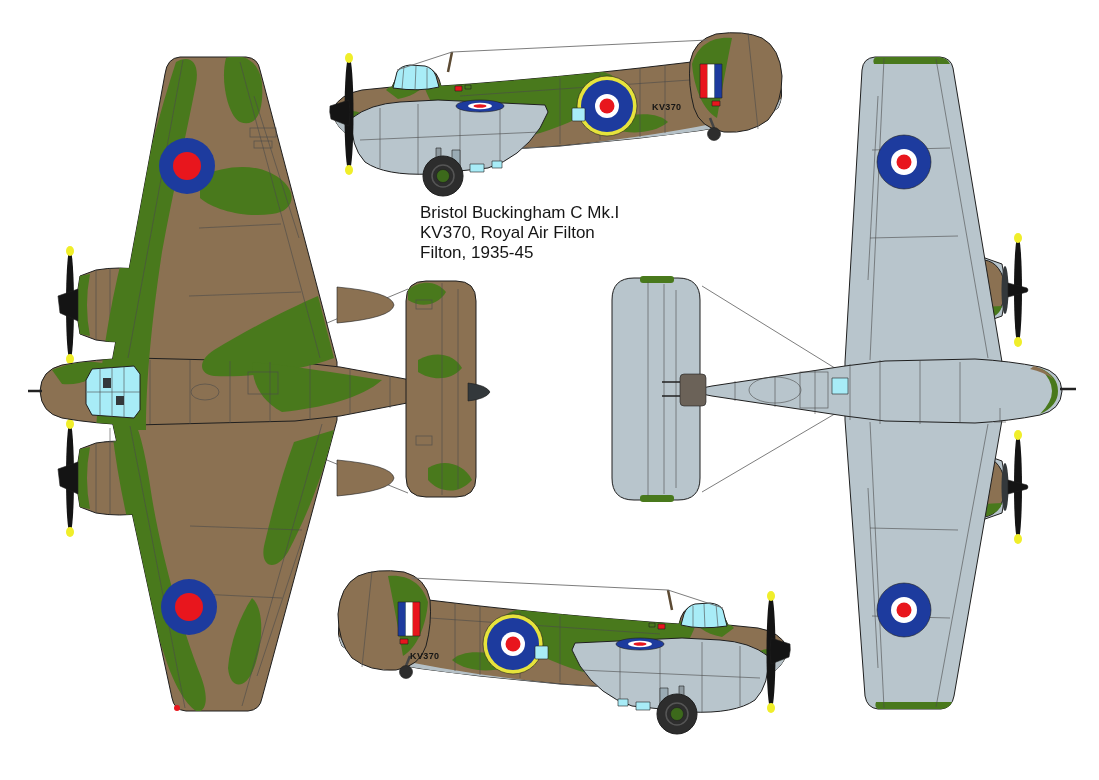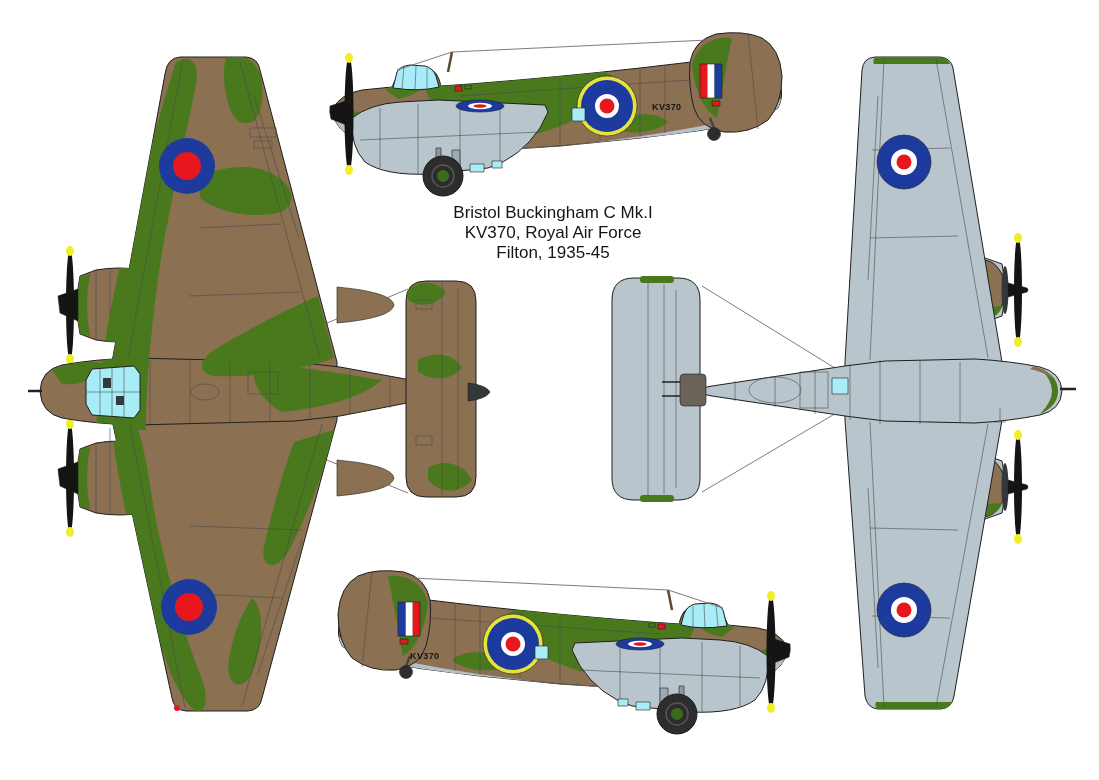--- a/index.html
+++ b/index.html
@@ -1,19 +1,19 @@
 <!DOCTYPE html>
 <html style="--camo-brown: #8b7152; --camo-green: #49791c; --underside-gray: #b8c5cc; --panel-gray: #9aabb4; --canopy-cyan: #a8ecf7; --roundel-blue: #1d3b9e; --roundel-red: #e8161d; --roundel-yellow: #e6e33c; --roundel-white: #ffffff; --prop-black: #141414; --prop-yellow: #f0ee2a; --tire-black: #2d2d2d; --hub-green: #3c691b; --bay-gray: #5c6468; --metal-gray: #8f9aa0; --outline: #1f1f1f; --panel-line: #4a4a4a; --wire-gray: #6e6e6e; --text-black: #151515; --background: #ffffff;"><head>
 <meta charset="utf-8">
 <style>
   html,body{margin:0;padding:0;background:#fff;}
   body{width:1099px;height:780px;position:relative;font-family:"Liberation Sans",sans-serif;overflow:hidden;}
   #stage{position:absolute;inset:0;}
   .caption{
-    position:absolute;left:420px;top:203px;width:266px;text-align:center;
+    position:absolute;left:420px;top:203px;width:266px;text-align:left;
     color:var(--text-black,#151515);font-size:17px;line-height:20px;
     font-family:"Liberation Sans",sans-serif;
   }
   
   .brown{fill:var(--camo-brown,#8b7152);}
   .green{fill:var(--camo-green,#49791c);}
   .gray{fill:var(--underside-gray,#b8c5cc);}
   .gray2{fill:var(--panel-gray,#9aabb4);}
   .cyan{fill:var(--canopy-cyan,#a8ecf7);}
   .rblue{fill:var(--roundel-blue,#1d3b9e);}
@@ -349,15 +349,15 @@
   <use href="#side-geom"></use>
   <text x="652" y="110" class="serial">KV370</text>
 
   <use href="#side-geom" transform="translate(1120,538) scale(-1,1)"></use>
   <text x="410" y="659" class="serial">KV370</text>
 
 </svg>
 
 <div class="caption">
   <div>Bristol Buckingham C Mk.I</div>
-  <div>KV370, Royal Air Force</div>
+  <div>KV370, Royal Air Filton</div>
   <div>Filton, 1935-45</div>
 </div>
 
 </body></html>

